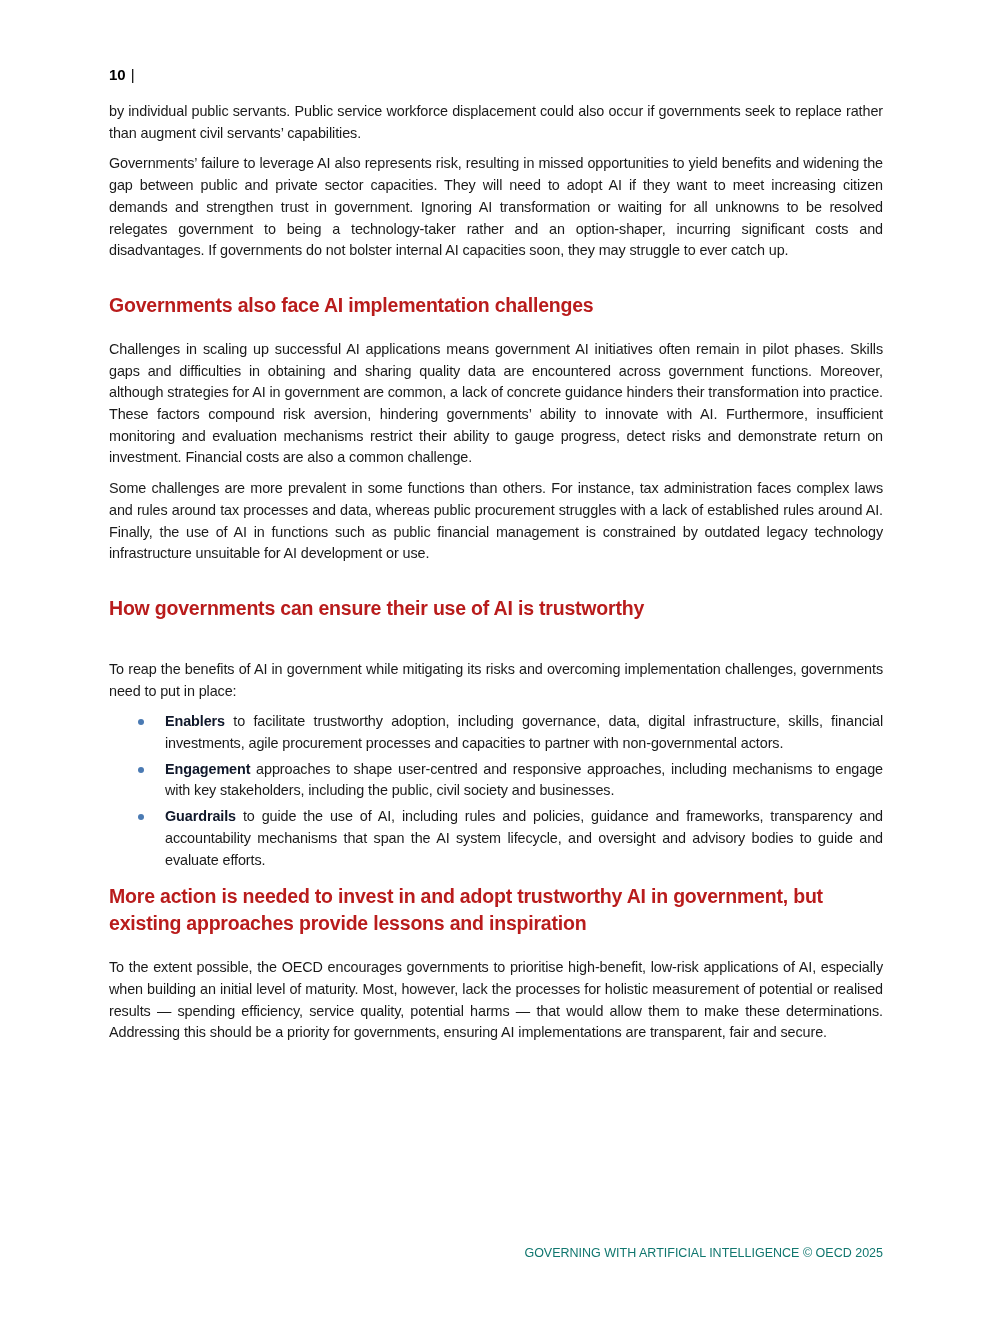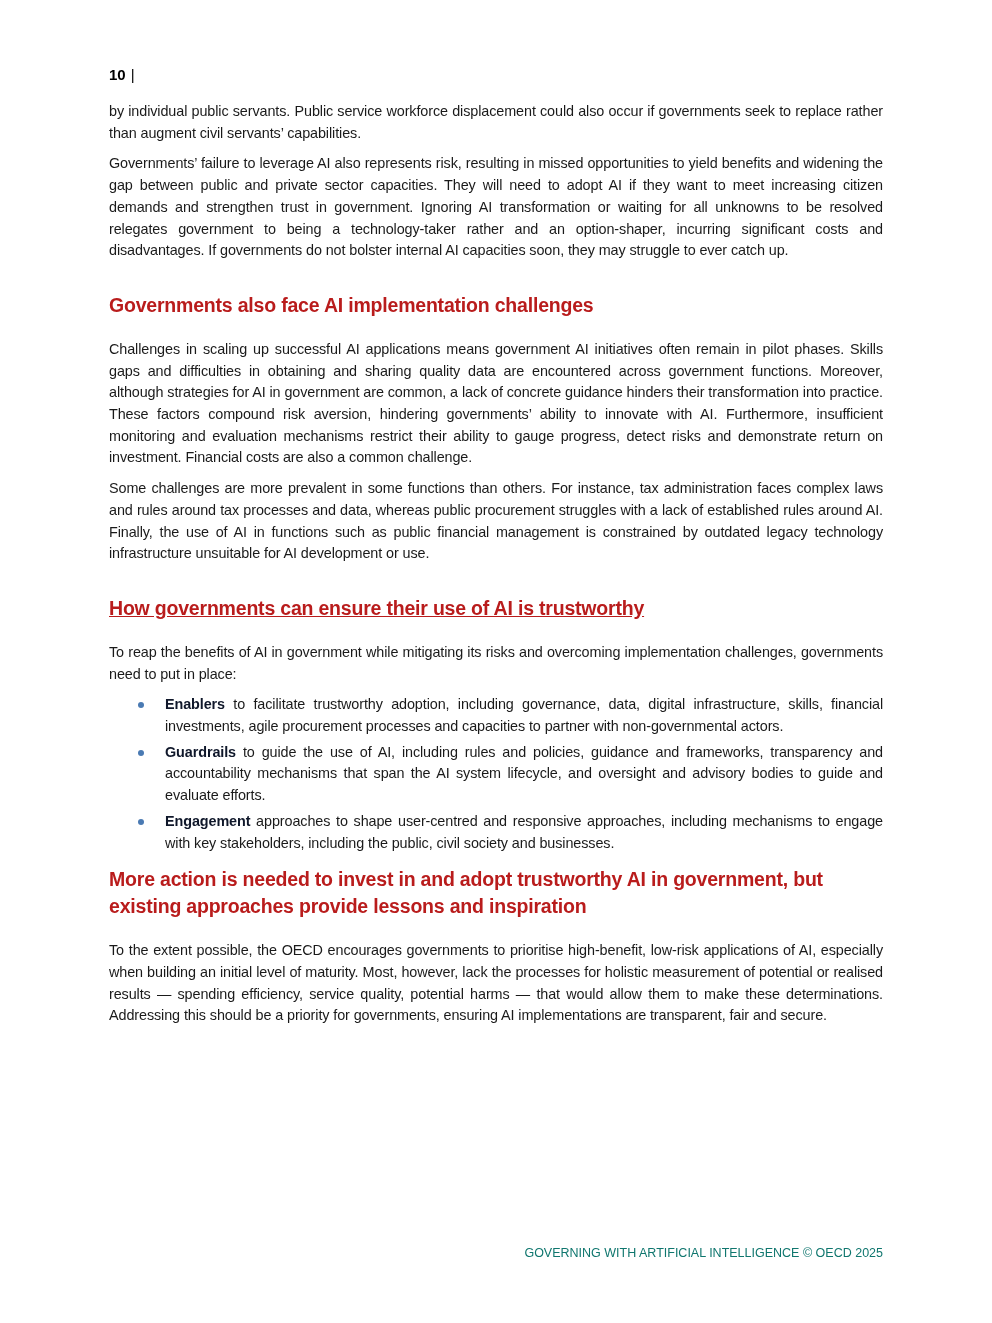--- a/index.html
+++ b/index.html
@@ -95,35 +95,35 @@
 </div>
 
 <div class="content">
   <p class="body">by individual public servants. Public service workforce displacement could also occur if governments seek to replace rather than augment civil servants’ capabilities.</p>
   <p class="body">Governments’ failure to leverage AI also represents risk, resulting in missed opportunities to yield benefits and widening the gap between public and private sector capacities. They will need to adopt AI if they want to meet increasing citizen demands and strengthen trust in government. Ignoring AI transformation or waiting for all unknowns to be resolved relegates government to being a technology-taker rather and an option-shaper, incurring significant costs and disadvantages. If governments do not bolster internal AI capacities soon, they may struggle to ever catch up.</p>
 
   <h2 class="section" style="margin-top:30px;margin-bottom:20px;">Governments also face AI implementation challenges</h2>
   <p class="body">Challenges in scaling up successful AI applications means government AI initiatives often remain in pilot phases. Skills gaps and difficulties in obtaining and sharing quality data are encountered across government functions. Moreover, although strategies for AI in government are common, a lack of concrete guidance hinders their transformation into practice. These factors compound risk aversion, hindering governments’ ability to innovate with AI. Furthermore, insufficient monitoring and evaluation mechanisms restrict their ability to gauge progress, detect risks and demonstrate return on investment. Financial costs are also a common challenge.</p>
   <p class="body">Some challenges are more prevalent in some functions than others. For instance, tax administration faces complex laws and rules around tax processes and data, whereas public procurement struggles with a lack of established rules around AI. Finally, the use of AI in functions such as public financial management is constrained by outdated legacy technology infrastructure unsuitable for AI development or use.</p>
 
-  <h2 class="section" style="margin-top:30px;margin-bottom:20px;text-decoration:underline;">How governments can ensure their use of AI is trustworthy</h2>
+  <h2 class="section" style="margin-top:30px;margin-bottom:37px;">How governments can ensure their use of AI is trustworthy</h2>
   <p class="body">To reap the benefits of AI in government while mitigating its risks and overcoming implementation challenges, governments need to put in place:</p>
 
   <ul class="bullets">
     <li>
       <span class="dot"></span>
       <b>Enablers</b><span> to facilitate trustworthy adoption, including governance, data, digital infrastructure, skills, financial investments, agile procurement processes and capacities to partner with non-governmental actors.</span>
     </li>
     <li>
       <span class="dot"></span>
-      <b>Guardrails</b><span> to guide the use of AI, including rules and policies, guidance and frameworks, transparency and accountability mechanisms that span the AI system lifecycle, and oversight and advisory bodies to guide and evaluate efforts.</span>
+      <b>Engagement</b><span> approaches to shape user-centred and responsive approaches, including mechanisms to engage with key stakeholders, including the public, civil society and businesses.</span>
     </li>
     <li>
       <span class="dot"></span>
-      <b>Engagement</b><span> approaches to shape user-centred and responsive approaches, including mechanisms to engage with key stakeholders, including the public, civil society and businesses.</span>
+      <b>Guardrails</b><span> to guide the use of AI, including rules and policies, guidance and frameworks, transparency and accountability mechanisms that span the AI system lifecycle, and oversight and advisory bodies to guide and evaluate efforts.</span>
     </li>
   </ul>
 
   <h2 class="section" style="margin-top:12px;margin-bottom:20px;">More action is needed to invest in and adopt trustworthy AI in government, but existing approaches provide lessons and inspiration</h2>
   <p class="body">To the extent possible, the OECD encourages governments to prioritise high-benefit, low-risk applications of AI, especially when building an initial level of maturity. Most, however, lack the processes for holistic measurement of potential or realised results — spending efficiency, service quality, potential harms — that would allow them to make these determinations. Addressing this should be a priority for governments, ensuring AI implementations are transparent, fair and secure.</p>
 </div>
 
 <div class="footer">GOVERNING WITH ARTIFICIAL INTELLIGENCE © OECD 2025</div>
 
 </body></html>

